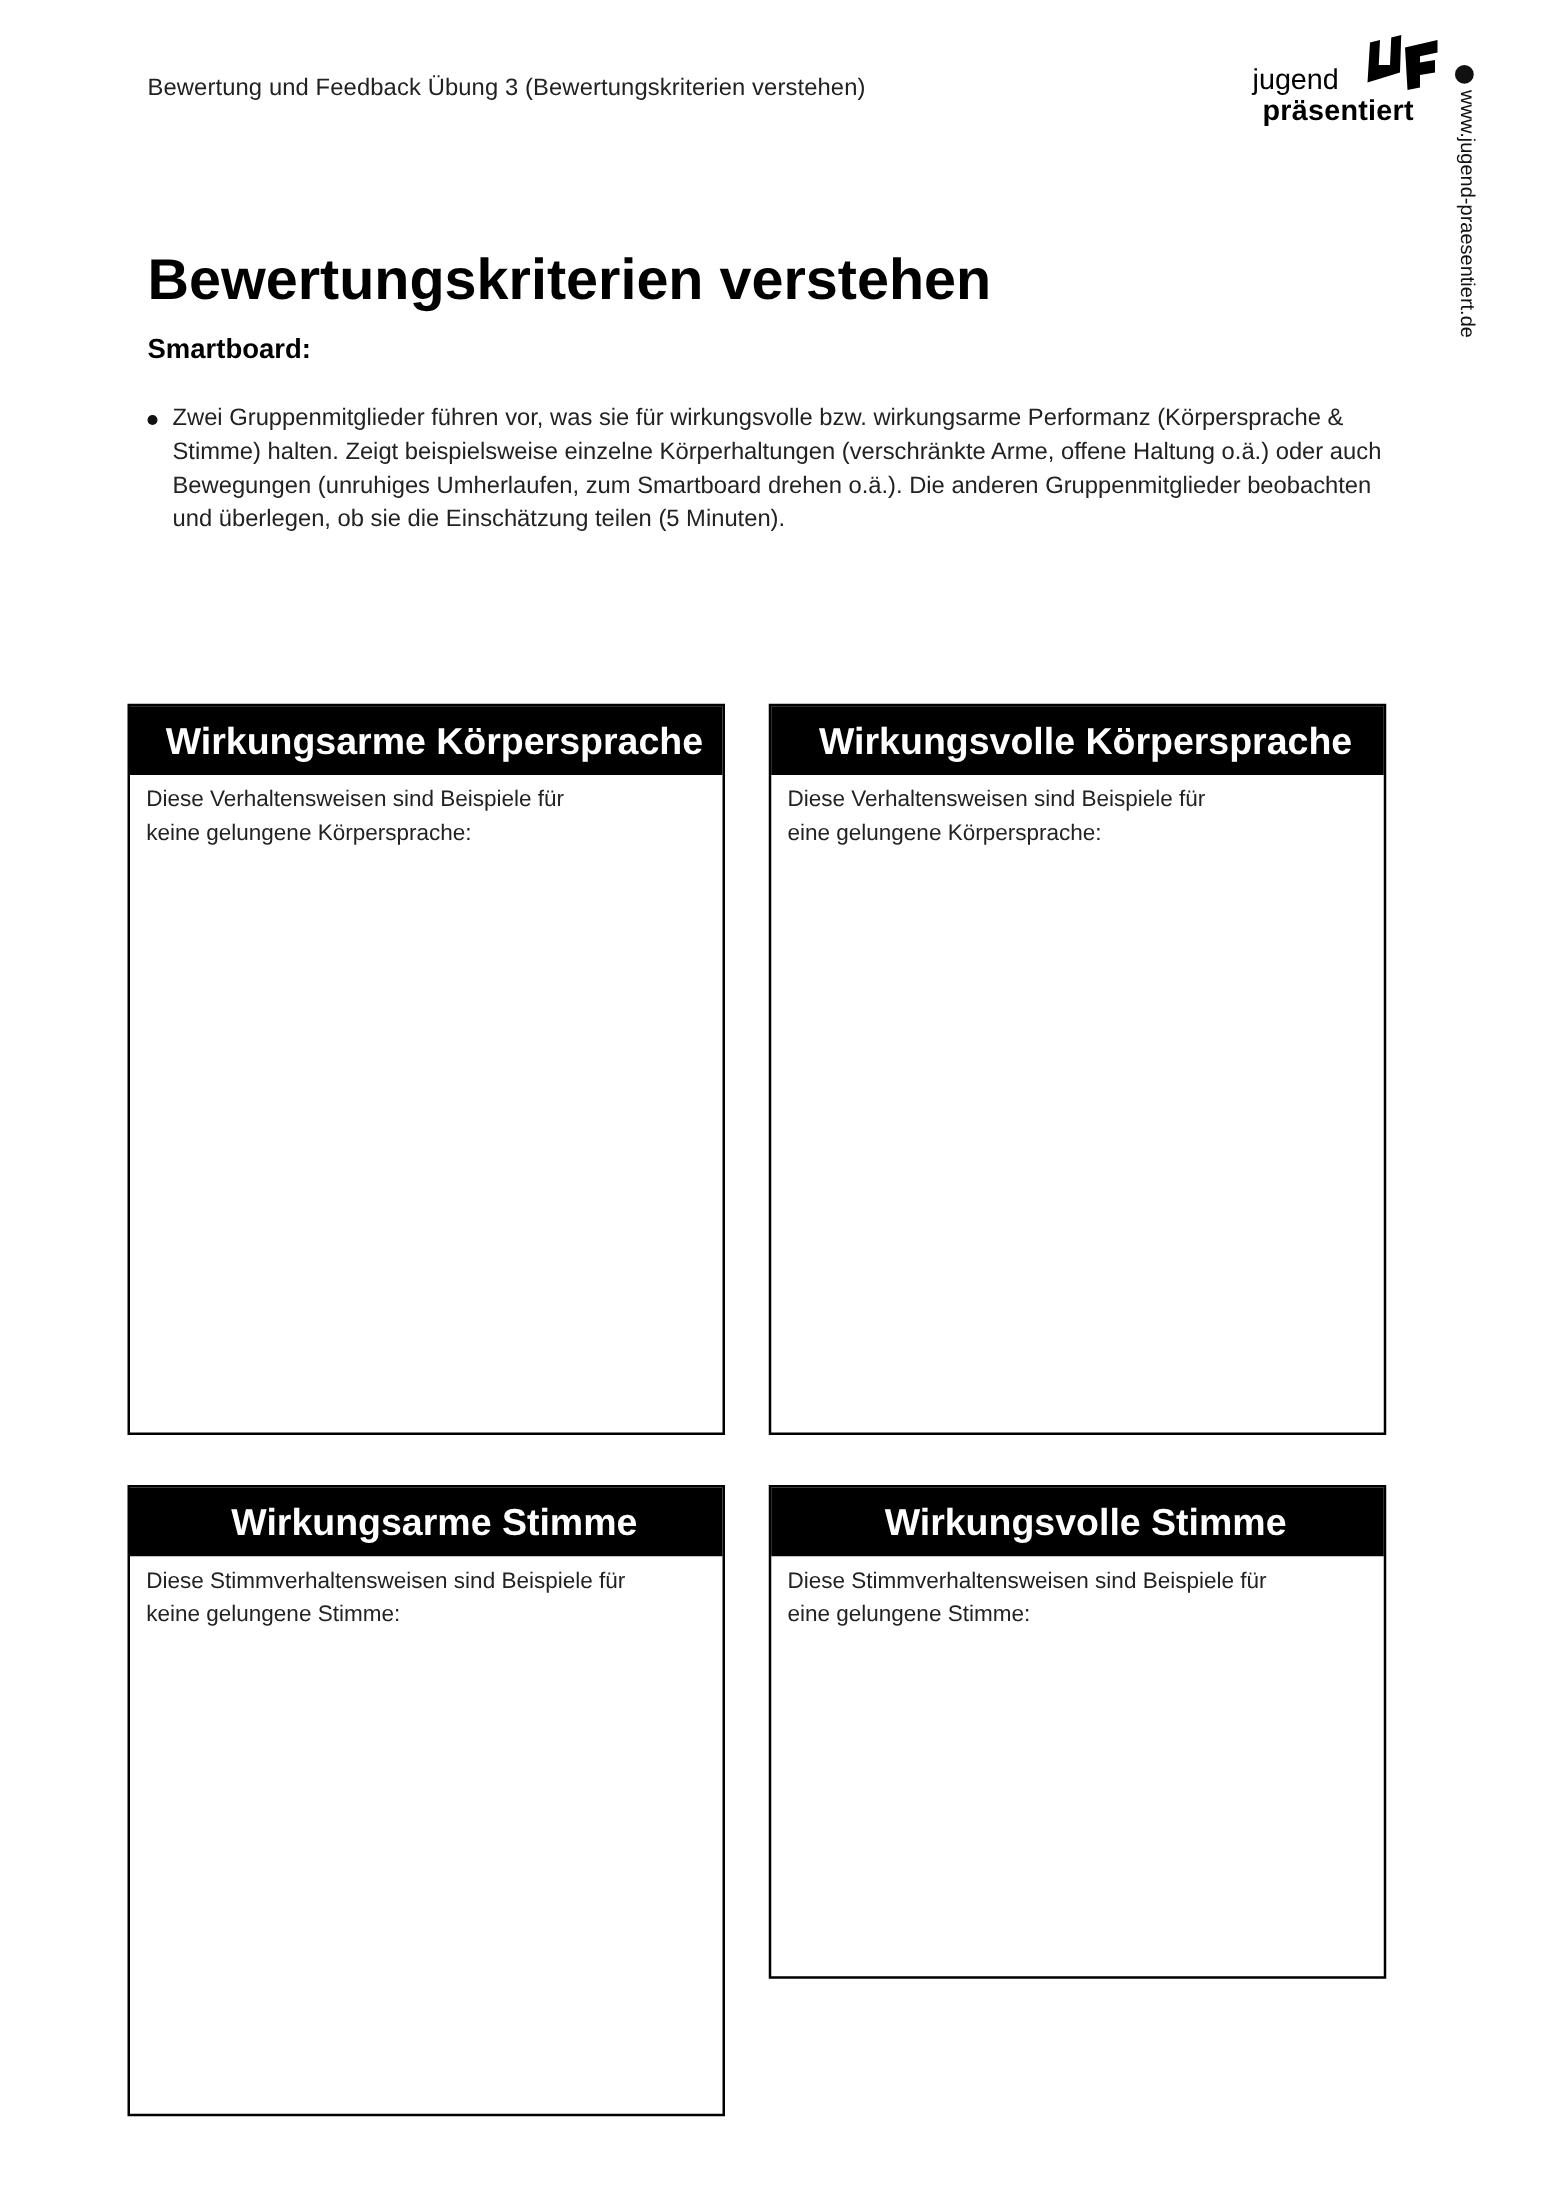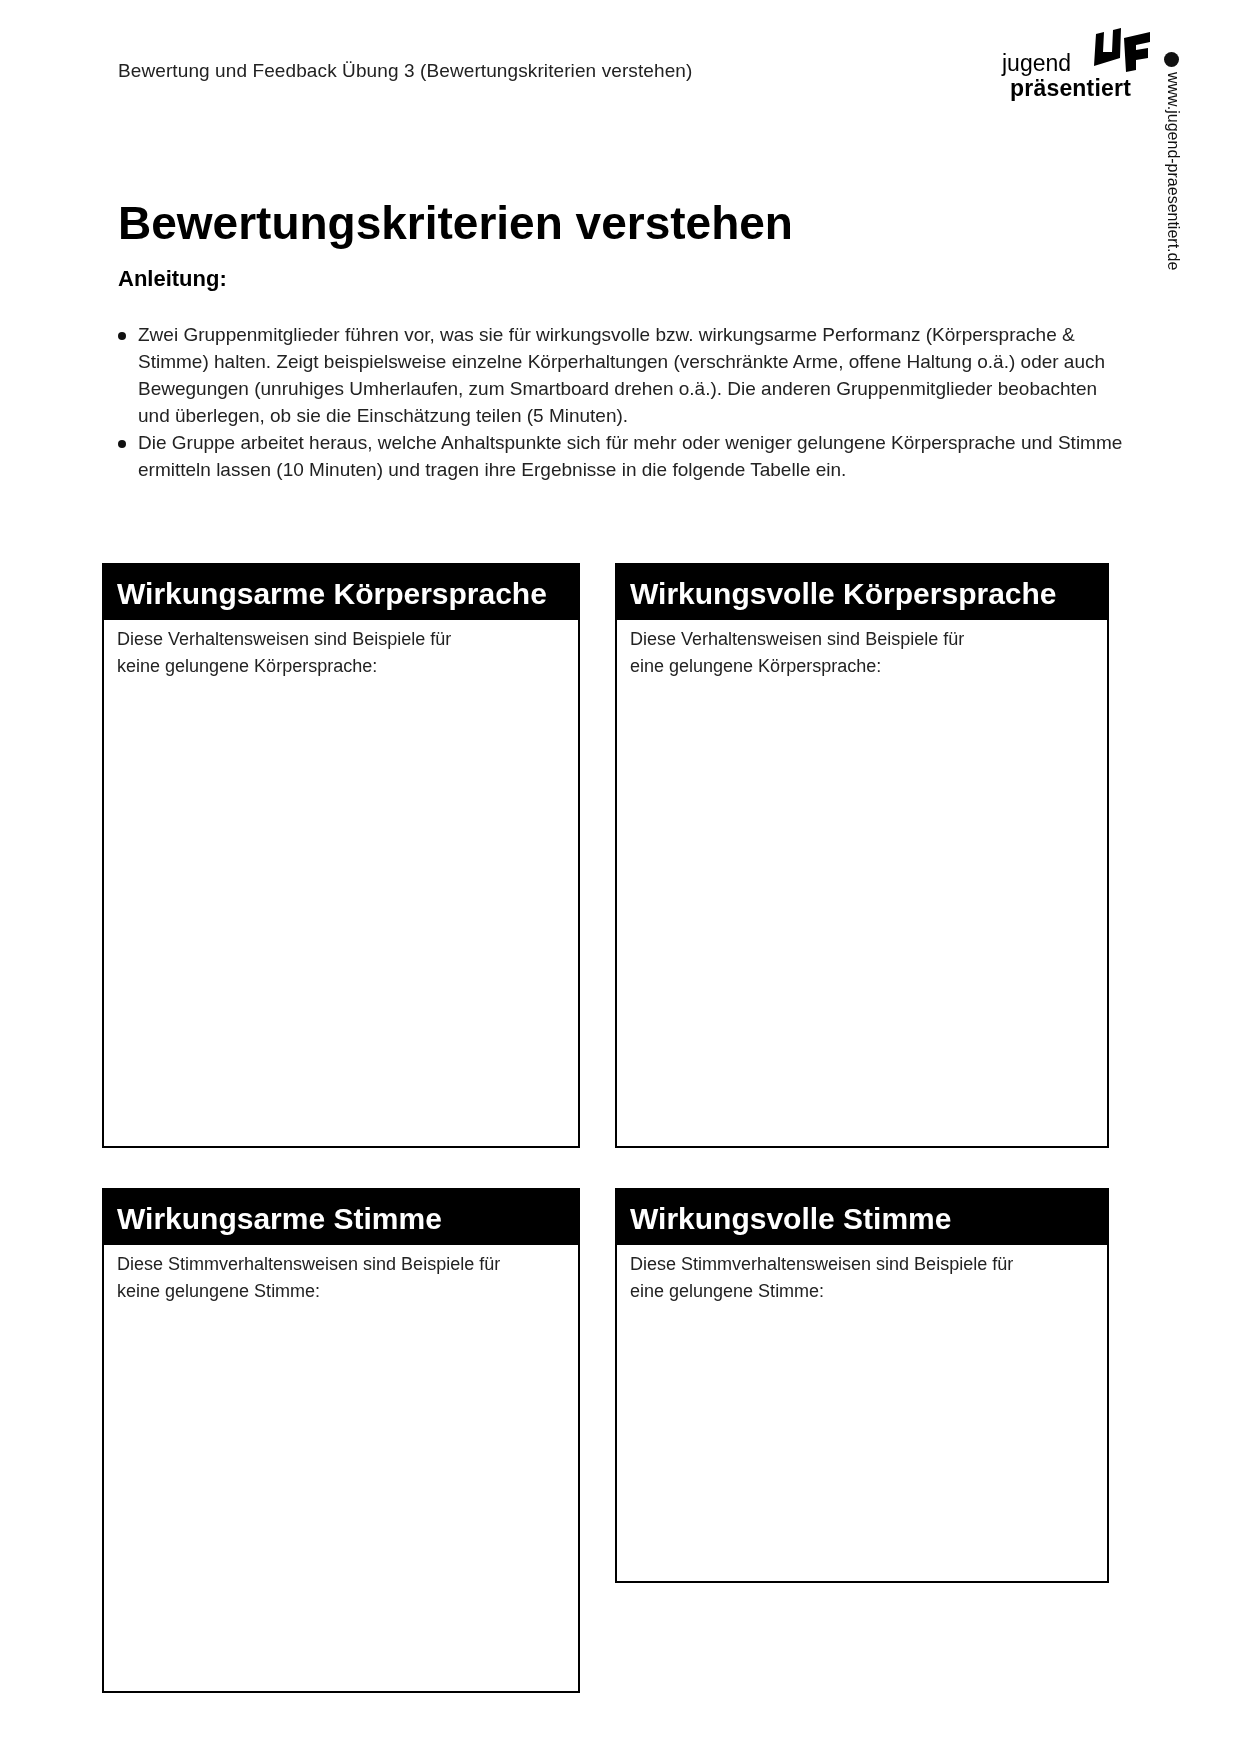--- a/index.html
+++ b/index.html
@@ -15,21 +15,21 @@
   .logo svg { position: absolute; left: 90px; top: 0px; }
   .side-url { position: absolute; left: 1162px; top: 50px; width: 24px; height: 230px; }
   .side-url .globe { position: absolute; left: 2px; top: 2px; width: 15px; height: 15px; border-radius: 50%; background: #111; }
   .side-url .url { position: absolute; left: 20px; top: 22px; transform-origin: 0 0; transform: rotate(90deg); font-size: 16px; white-space: nowrap; color: #111; }
   h1.title { position: absolute; left: 118px; top: 196px; margin: 0; font-size: 46px; font-weight: bold; color: #000; letter-spacing: 0px; }
   .subhead { position: absolute; left: 118px; top: 266px; font-size: 22px; font-weight: bold; color: #000; }
   ul.instructions { position: absolute; left: 118px; top: 321px; margin: 0; padding: 0; list-style: none; width: 1010px; font-size: 19px; line-height: 27px; color: #222; }
   ul.instructions li { position: relative; padding-left: 20px; }
   ul.instructions li .bullet { position: absolute; left: 0; top: 11px; width: 8px; height: 8px; border-radius: 50%; background: #111; }
   .box { position: absolute; border: 2.5px solid #000; box-sizing: border-box; background: #fff; }
-  .box .bar { background: #000; color: #fff; font-weight: bold; font-size: 30px; height: 55px; line-height: 57px; padding-left: 13px; white-space: nowrap; }
+  .box .bar { background: #000; color: #fff; font-weight: bold; font-size: 30px; height: 55px; line-height: 57px; padding-left: 13px; white-space: nowrap; text-align: center; }
   .box .desc { padding: 6px 13px; font-size: 18px; line-height: 27px; color: #222; }
   .box .answer { position: absolute; left: 0; right: 0; bottom: 0; top: 125px; border: none; outline: none; resize: none; background: transparent; }
   #box-tl { left: 102px; top: 563px; width: 478px; height: 585px; }
   #box-tr { left: 615px; top: 563px; width: 494px; height: 585px; }
   #box-bl { left: 102px; top: 1188px; width: 478px; height: 505px; }
   #box-br { left: 615px; top: 1188px; width: 494px; height: 395px; }
 </style>
 </head>
 <body>
 
@@ -45,30 +45,26 @@
     <path d="M34 10 L60 4 L60 14 L46 17 L46 22 L58 20 L58 30 L46 32 L46 42 L36 44 Z" fill="#000"></path>
   </svg>
 </div>
 
 <div class="side-url">
   <span class="globe"></span>
   <span class="url">www.jugend-praesentiert.de</span>
 </div>
 
 <h1 class="title">Bewertungskriterien verstehen</h1>
-<div class="subhead">Anleitung:</div>
+<div class="subhead">Smartboard:</div>
 
 <ul class="instructions">
   <li>
     <span class="bullet"></span>
     <span>Zwei Gruppenmitglieder führen vor, was sie für wirkungsvolle bzw. wirkungsarme Performanz (Körpersprache &amp; Stimme) halten. Zeigt beispielsweise einzelne Körperhaltungen (verschränkte Arme, offene Haltung o.ä.) oder auch Bewegungen (unruhiges Umherlaufen, zum Smartboard drehen o.ä.). Die anderen Gruppenmitglieder beobachten und überlegen, ob sie die Einschätzung teilen (5 Minuten).</span>
-  </li>
-  <li>
-    <span class="bullet"></span>
-    <span>Die Gruppe arbeitet heraus, welche Anhaltspunkte sich für mehr oder weniger gelungene Körpersprache und Stimme ermitteln lassen (10 Minuten) und tragen ihre Ergebnisse in die folgende Tabelle ein.</span>
   </li>
 </ul>
 
 <div class="box" id="box-tl">
   <div class="bar">Wirkungsarme Körpersprache</div>
   <div class="desc">
     <div>Diese Verhaltensweisen sind Beispiele für</div>
     <div>keine gelungene Körpersprache:</div>
   </div>
   <textarea class="answer" style=""></textarea>

